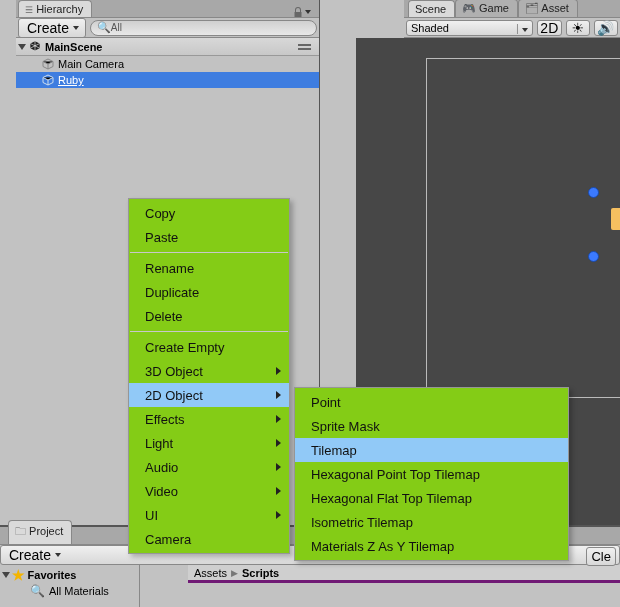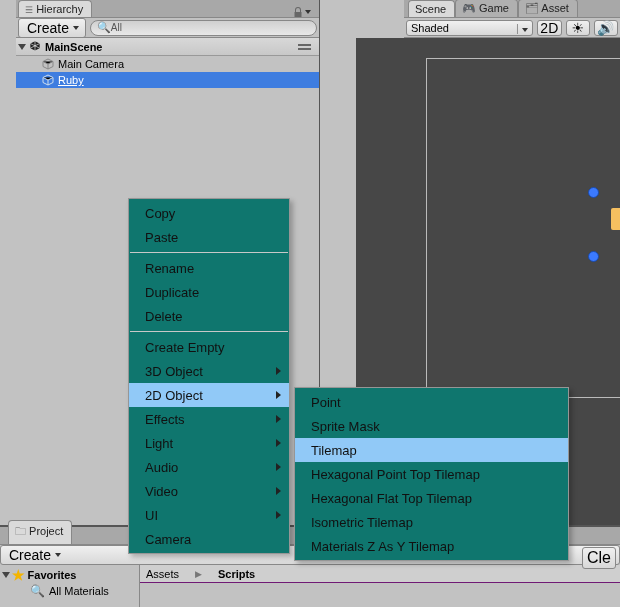--- a/index.html
+++ b/index.html
@@ -31,29 +31,29 @@
   .viewport { position:absolute; left:0; right:0; top:38px; bottom:0; background:#474747; overflow:hidden; }
   .camera-frame { position:absolute; left:70px; top:20px; width:400px; height:340px; border:1px solid #bbb; }
   .gizmo-dot { width:11px; height:11px; border-radius:50%; background:#3b7aff; border:1px solid #1a4aaa; position:absolute; }
   .sprite-box { position:absolute; width:20px; height:22px; background:#f6c060; border-radius:2px; }
 
   .project { position:absolute; left:0; right:0; top:525px; bottom:0; background:#c2c2c2; border-top:2px solid #555;}
   .project .header { height:18px; display:flex; align-items:flex-end; padding-left:8px; border-bottom:1px solid #888; background:#a8a8a8; }
   .project-body { display:flex; height:calc(100% - 38px);}
   .proj-left { width:140px; border-right:1px solid #888; background:#c2c2c2; padding-top:2px;}
   .proj-right { flex:1; background:#c2c2c2;}
-  .breadcrumb { height:18px; border-bottom:1px solid #701a75; display:flex; align-items:center; padding-left:6px; gap:16px; font-size:11px; background:#cfcfcf;}
+  .breadcrumb { height:18px; border-bottom:3px solid #701a75; display:flex; align-items:center; padding-left:6px; gap:4px; font-size:11px; background:#cfcfcf;margin-left:48px;}
   .fav-row { height:16px; display:flex; align-items:center; gap:3px; padding-left:3px; font-weight:bold;}
   .fav-item { height:16px; display:flex; align-items:center; gap:4px; padding-left:30px; font-size:11px;}
   .star { color:#f4b400; font-size:14px; }
   .mag { color:#d08a00; font-size:12px;}
-  .clear-btn { position:absolute; right:4px; top:20px; border:1px solid #888; border-radius:3px; padding:1px 4px; background:linear-gradient(#f0f0f0,#d8d8d8); font-size:16px;}
+  .clear-btn { position:absolute; right:4px; top:20px; border:1px solid #888; border-radius:3px; padding:1px 4px; background:linear-gradient(#f0f0f0,#d8d8d8); font-size:13px;}
 
   
-  .ctx { position:absolute; background:#0f766e; border:1px solid #969696; box-shadow:3px 3px 5px rgba(0,0,0,0.25); font-size:13px; color:#111; padding:2px 0;}
+  .ctx { position:absolute; background:#84cc16; border:1px solid #969696; box-shadow:3px 3px 5px rgba(0,0,0,0.25); font-size:13px; color:#111; padding:2px 0;}
   .ctx-item { height:24px; display:flex; align-items:center; padding:0 22px 0 16px; white-space:nowrap; position:relative; min-width:160px;}
   .ctx-item.hi { background:#91c9f7; }
   .ctx-sep { height:1px; background:#c8c8c8; margin:3px 1px; }
   .ctx-arrow { position:absolute; right:8px; top:50%; transform:translateY(-50%); width:0; height:0; border-top:4px solid transparent; border-bottom:4px solid transparent; border-left:5px solid #222;}
   .ctx-main { left:128px; top:198px; }
   .ctx-sub { left:294px; top:387px; min-width:275px;}
   .ctx-sub .ctx-item { min-width:270px; }
 
   .chev-down { width:0;height:0;border-left:3px solid transparent;border-right:3px solid transparent;border-top:5px solid #333; display:inline-block;}
   .chev-down.small{border-top-width:4px;}

